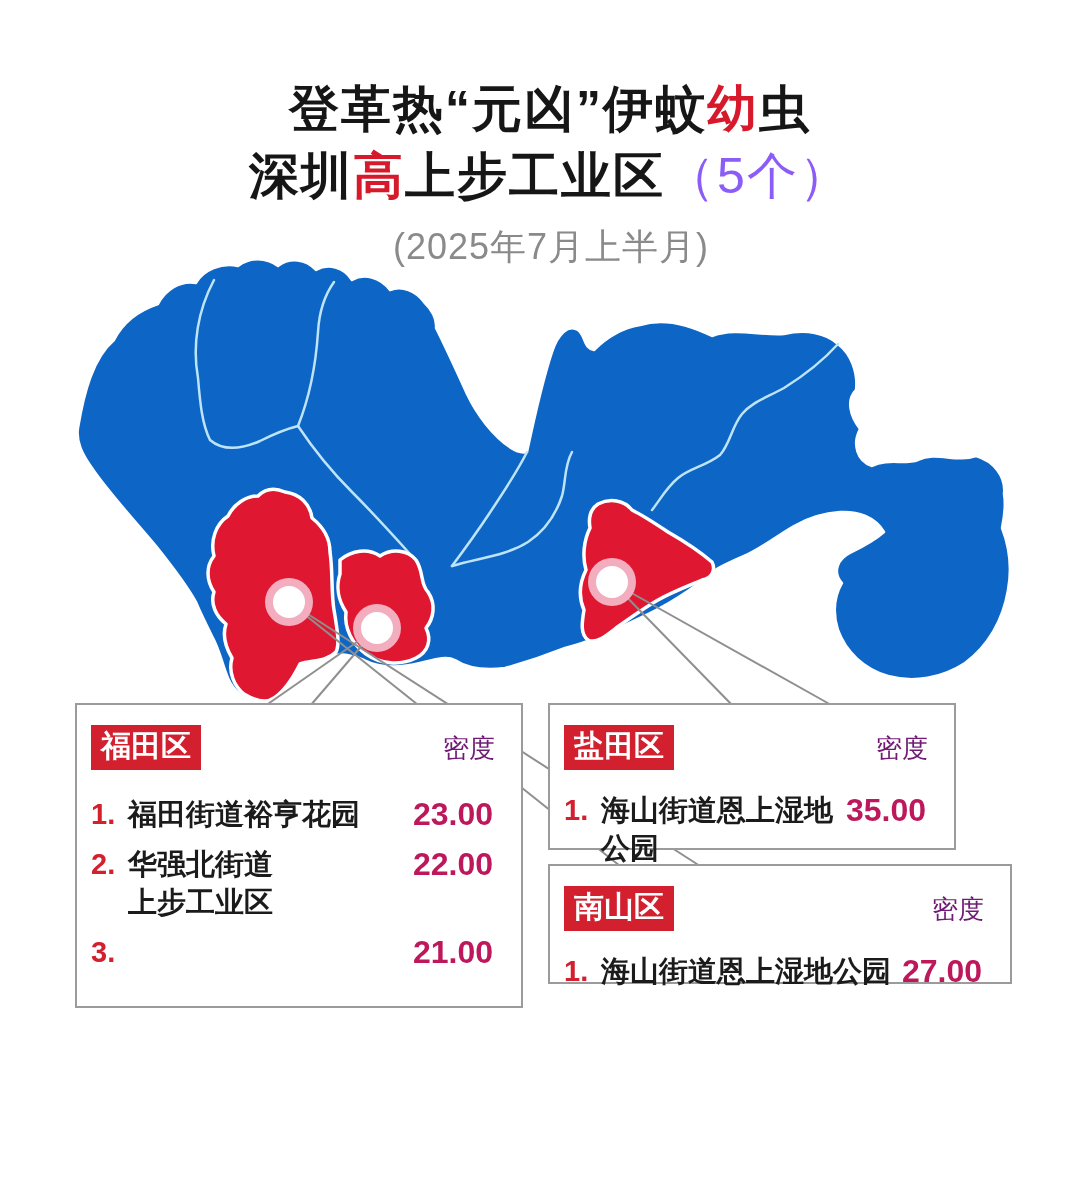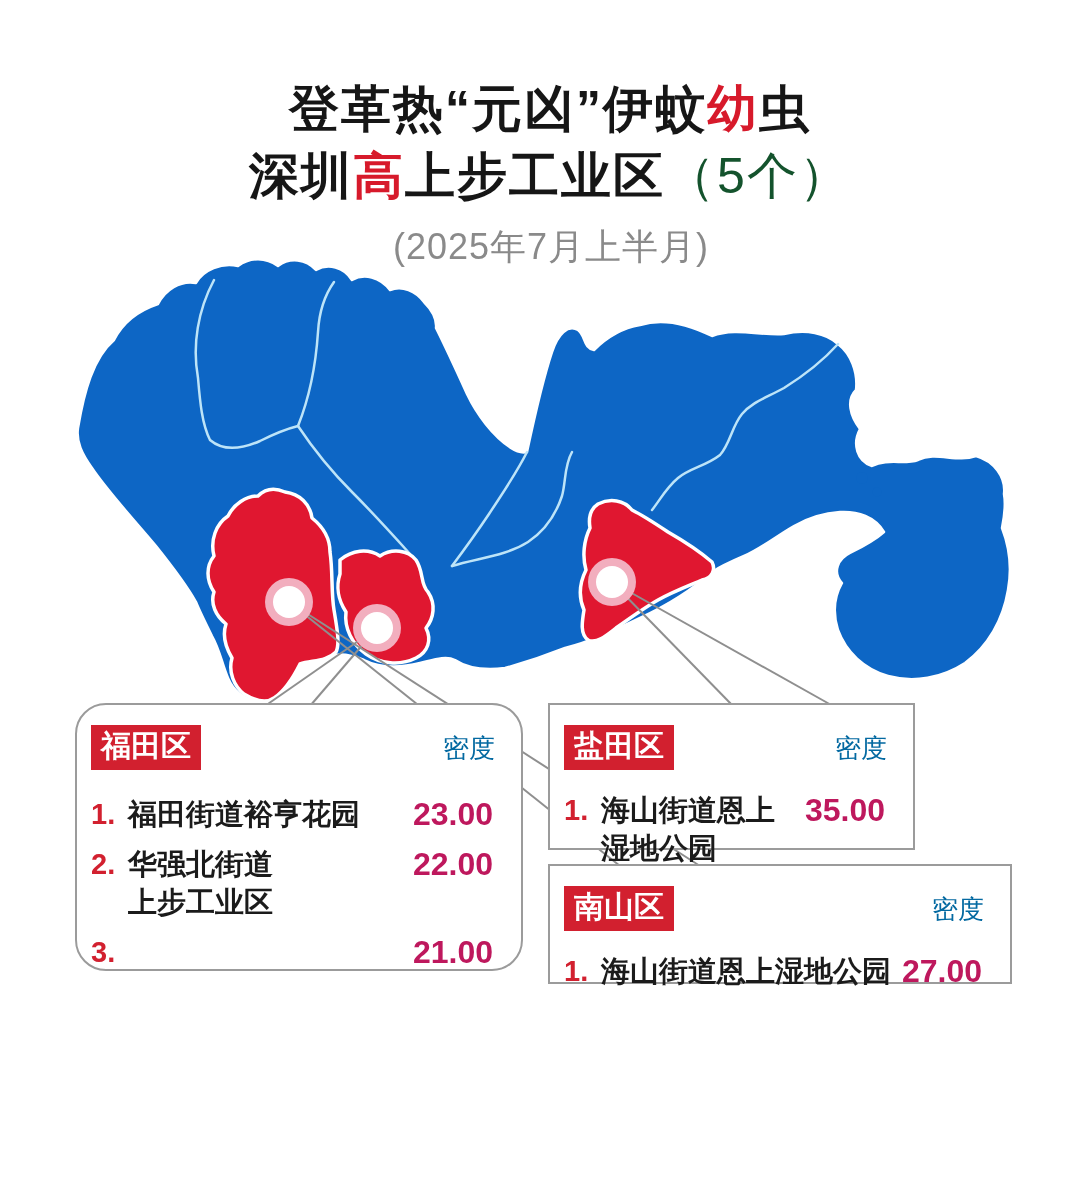--- a/index.html
+++ b/index.html
@@ -3,34 +3,34 @@
 <meta charset="utf-8">
 <style>
   html,body{margin:0;padding:0;background:#fff;}
   .page{position:relative;width:1080px;height:1191px;background:#ffffff;overflow:hidden;
         font-family:"Liberation Sans", sans-serif;}
 
   
   .title-block{position:absolute;left:0;right:0;top:76px;text-align:center;z-index:4;}
   .title-line{font-size:50px;line-height:1.33;font-weight:800;color:#161616;letter-spacing:2px;padding-left:20px;}
   .title-line .red{color:#d71a2b;}
-  .title-line .count{color:#14532d;font-weight:500;}
+  .title-line .count{color:#8b5cf6;font-weight:500;}
   .subtitle{margin-top:14px;font-size:36px;color:#8a8a8a;font-weight:400;letter-spacing:1px;padding-left:22px;}
 
   
   .map-svg{position:absolute;left:0;top:0;width:1080px;height:1191px;z-index:1;}
 
   
   .info-box{position:absolute;background:#ffffff;border:2px solid #9b9b9b;box-sizing:border-box;z-index:3;}
-  .box-futian{left:75px;top:703px;width:448px;height:268px;border-radius:31px;}
-  .box-yantian{left:548px;top:703px;width:367px;height:147px;}
+  .box-futian{left:75px;top:703px;width:448px;height:305px;}
+  .box-yantian{left:548px;top:703px;width:408px;height:147px;}
   .box-nanshan{left:548px;top:864px;width:464px;height:120px;}
   .badge{display:inline-block;margin:20px 0 0 14px;background:#d2202f;color:#fff;
          font-size:30px;font-weight:700;line-height:1.2;padding:3px 10px 6px;}
-  .density{position:absolute;top:26px;right:26px;color:#0369a1;font-size:26px;font-weight:500;}
+  .density{position:absolute;top:26px;right:26px;color:#701a75;font-size:26px;font-weight:500;}
   .rows{position:absolute;left:14px;right:28px;}
   .box-futian .rows{top:90px;}
   .box-yantian .rows,.box-nanshan .rows{top:86px;}
   .row{display:flex;align-items:flex-start;margin-bottom:12px;}
   .row .no{flex:none;width:37px;color:#d2202f;font-weight:700;font-size:29px;line-height:38px;}
   .row .names{font-size:29px;font-weight:600;color:#1b1b1b;line-height:38px;}
   .row .names .l2{display:block;}
   .row .val{margin-left:auto;padding-left:10px;font-size:32px;font-weight:700;color:#be185d;line-height:38px;}
 
   

